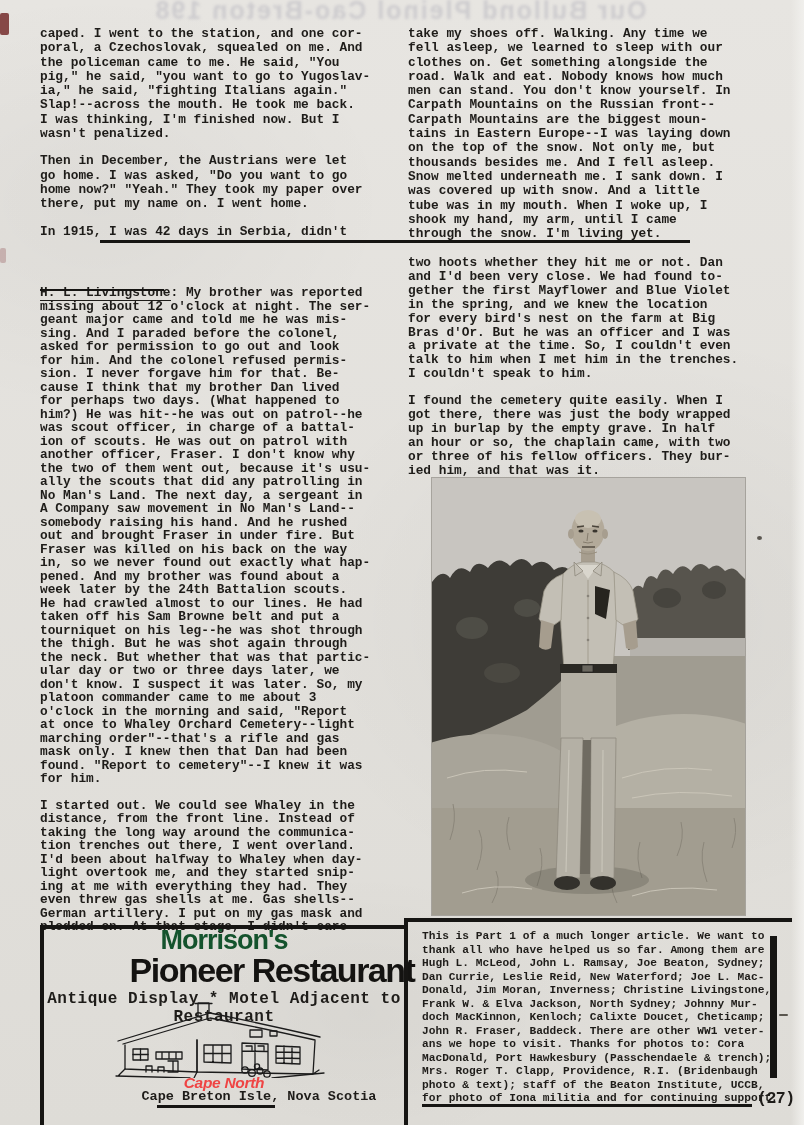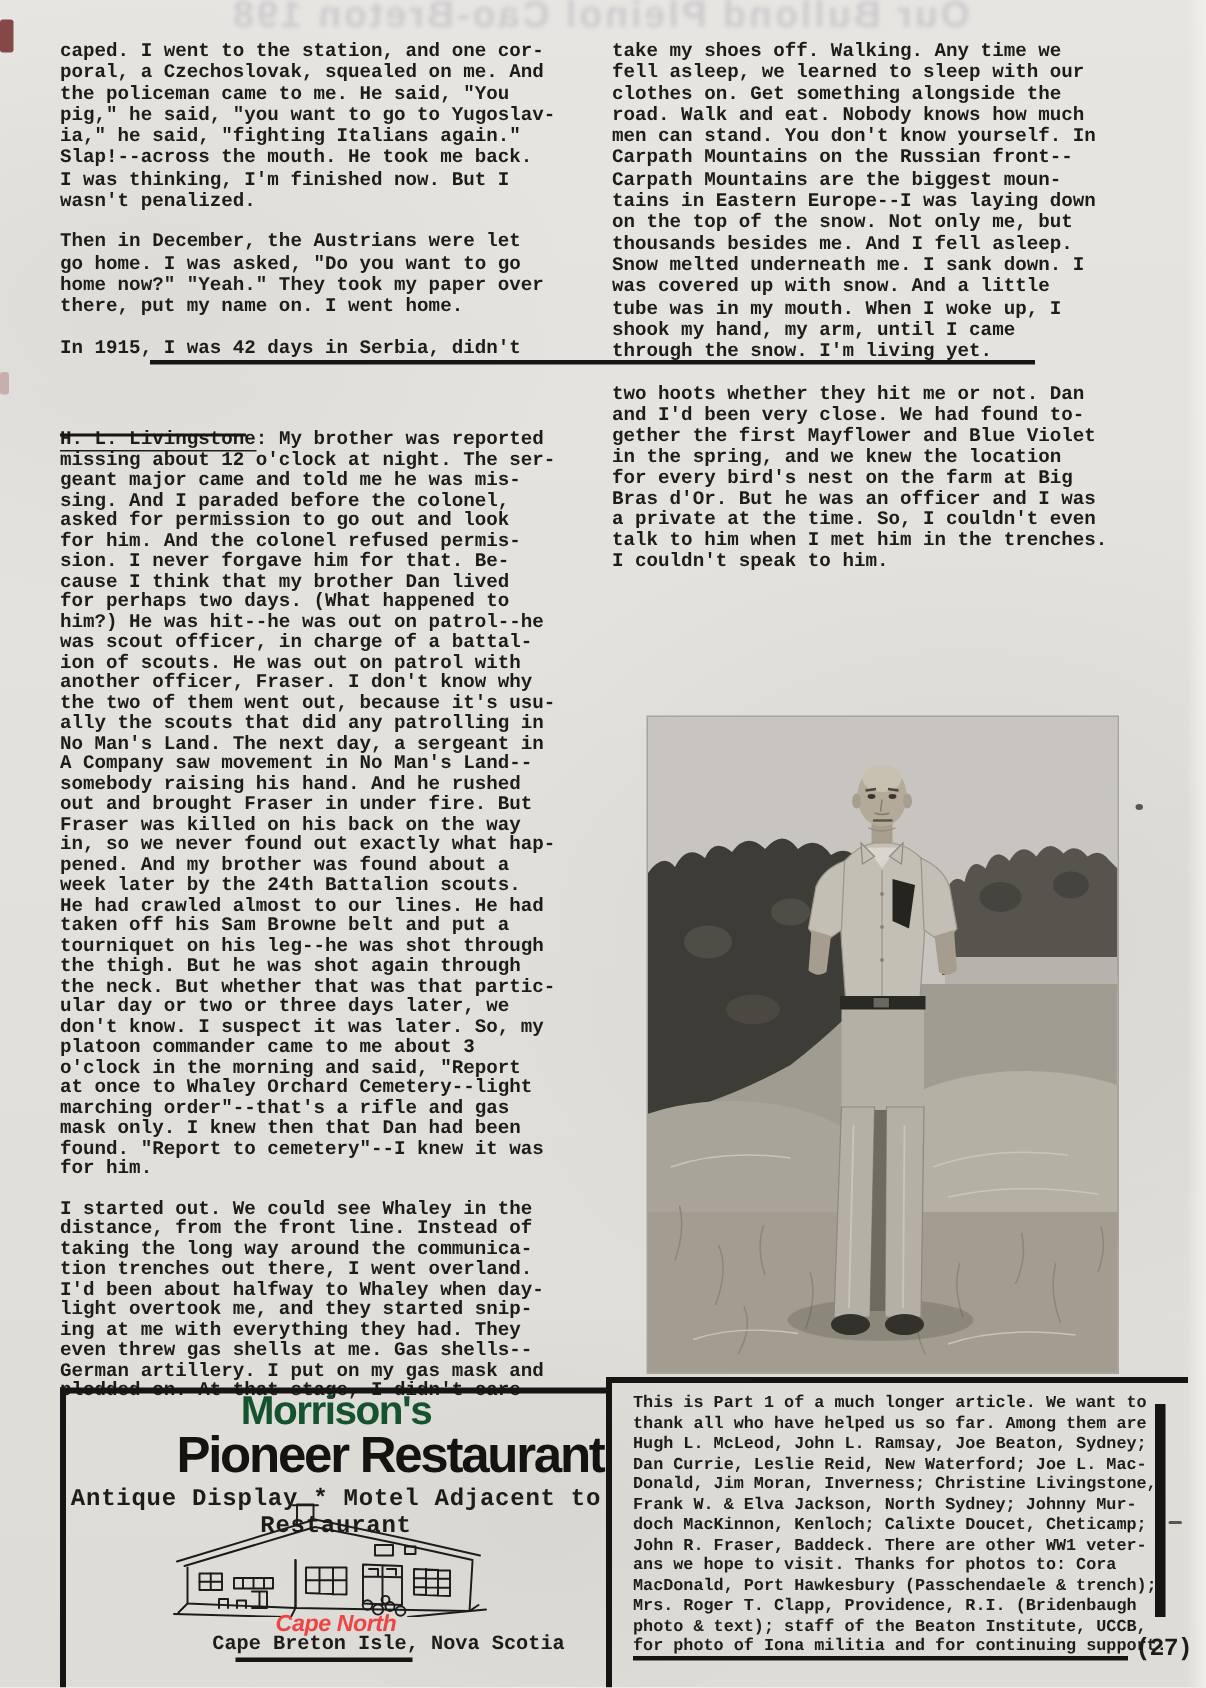--- a/index.html
+++ b/index.html
@@ -27,21 +27,21 @@
   .col-r2{left:408px;top:256px;width:382px;line-height:13.9px;}
   .uline{border-bottom:1.6px solid #1e1c19;}
   .rule{position:absolute;background:#161513;}
   .mark-red{position:absolute;left:0;top:13px;width:9px;height:22px;background:#6e2020;opacity:.8;border-radius:2px;}
   .mark-pink{position:absolute;left:0;top:248px;width:6px;height:15px;background:#b18a8a;opacity:.55;border-radius:2px;}
   .speck{position:absolute;background:#5a564f;border-radius:50%;}
   .photo{position:absolute;left:432px;top:478px;width:313px;height:437px;}
   .photo svg{display:block;outline:1px solid rgba(110,106,98,.5);}
   .adtitle1{position:absolute;left:44px;top:927px;width:360px;text-align:center;
     font-family:"Liberation Sans",sans-serif;font-weight:bold;font-size:27px;line-height:27px;letter-spacing:-1px;color:#14532d;}
-  .adtitle2{position:absolute;left:44px;top:953px;width:432px;text-align:center;
+  .adtitle2{position:absolute;left:56px;top:953px;width:432px;text-align:center;
     font-family:"Liberation Sans",sans-serif;font-weight:bold;font-size:34px;line-height:34px;letter-spacing:-1.5px;color:#141311;}
   .adsub{position:absolute;left:44px;top:990px;width:360px;text-align:center;
     font-size:16px;font-weight:bold;letter-spacing:.5px;}
   .adhouse{position:absolute;left:112px;top:1000px;}
   .adloc1{position:absolute;left:44px;top:1074px;width:360px;text-align:center;
     font-family:"Liberation Sans",sans-serif;font-weight:bold;font-size:15.5px;letter-spacing:-.3px;color:#ef4444;font-style:italic;}
   .adloc2{position:absolute;left:44px;top:1089px;width:430px;text-align:center;
     font-size:13.5px;font-weight:bold;}
   .credits{position:absolute;left:422px;top:930px;width:360px;
     font-size:11.2px;font-weight:bold;line-height:13.5px;white-space:pre-wrap;}
@@ -145,20 +145,26 @@
 <div class="tw col-r2">
   <p>two hoots whether they hit me or not. Dan
 and I'd been very close. We had found to-
 gether the first Mayflower and Blue Violet
 in the spring, and we knew the location
 for every bird's nest on the farm at Big
 Bras d'Or. But he was an officer and I was
 a private at the time. So, I couldn't even
 talk to him when I met him in the trenches.
 I couldn't speak to him.</p>
+  <p>I found the cemetery quite easily. When I
+got there, there was just the body wrapped
+up in burlap by the empty grave. In half
+an hour or so, the chaplain came, with two
+or three of his fellow officers. They bur-
+ied him, and that was it.</p>
 </div>
 
 <div class="photo">
   <svg width="313" height="437" viewBox="0 0 313 437" xmlns="http://www.w3.org/2000/svg">
     <rect x="0" y="0" width="313" height="437" fill="#c8c5c0"></rect>
 
     <path fill="#57544d" d="M196,172 L196,124 Q202,102 211,110 Q215,92 225,101 Q231,85 241,96 Q249,82 259,93 Q267,80 277,91 Q285,83 293,93 Q301,87 307,95 L313,101 L313,172 Z"></path>
     <ellipse cx="235" cy="120" rx="14" ry="10" fill="#46443e"></ellipse>
     <ellipse cx="282" cy="112" rx="12" ry="9" fill="#46443e"></ellipse>
     <rect x="198" y="160" width="115" height="24" fill="#b6b3ad"></rect>

